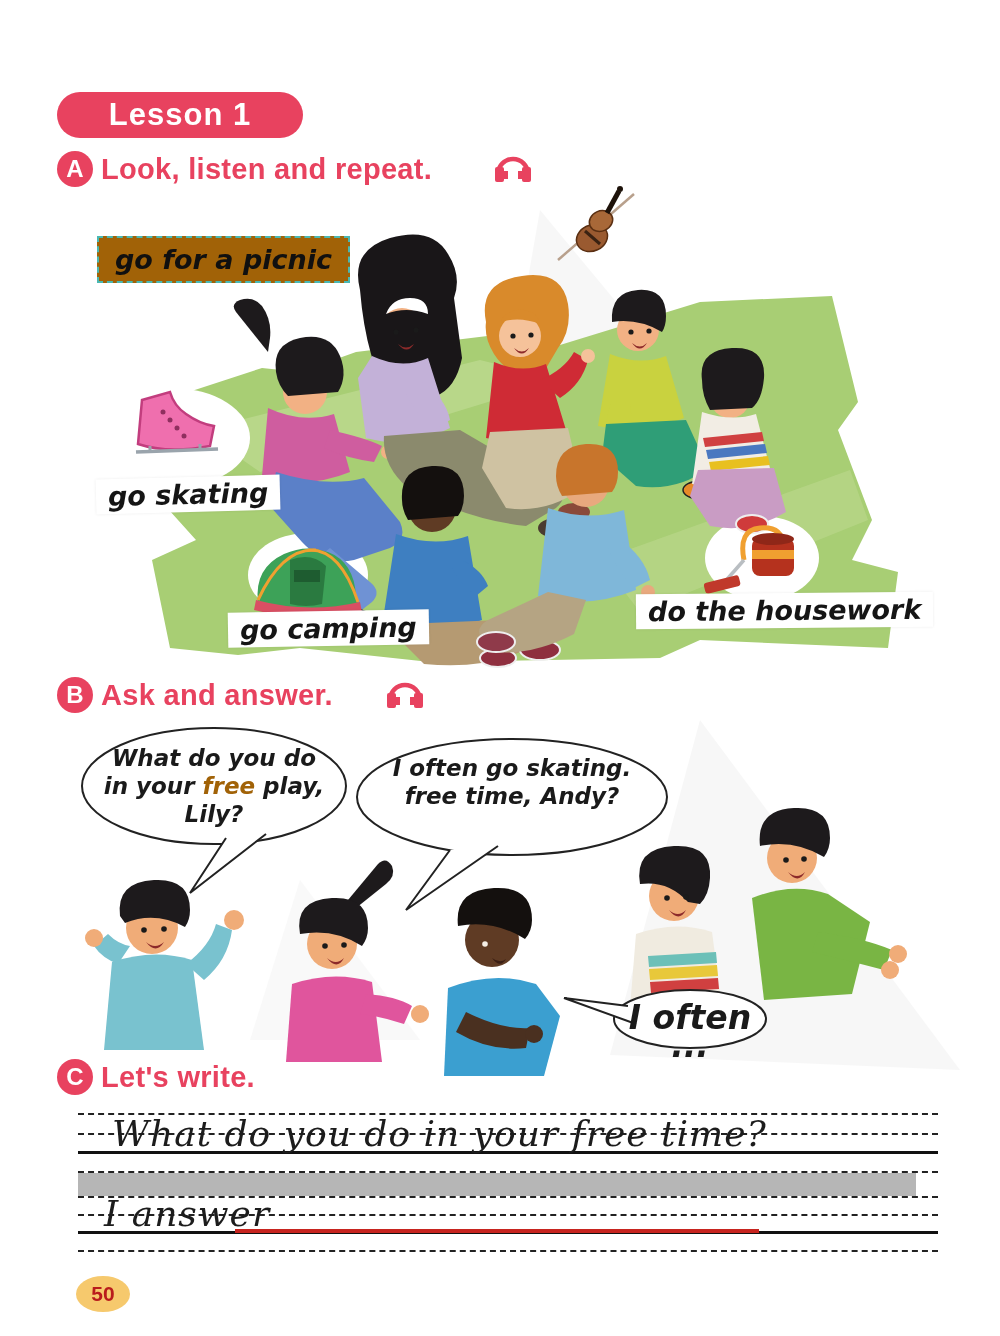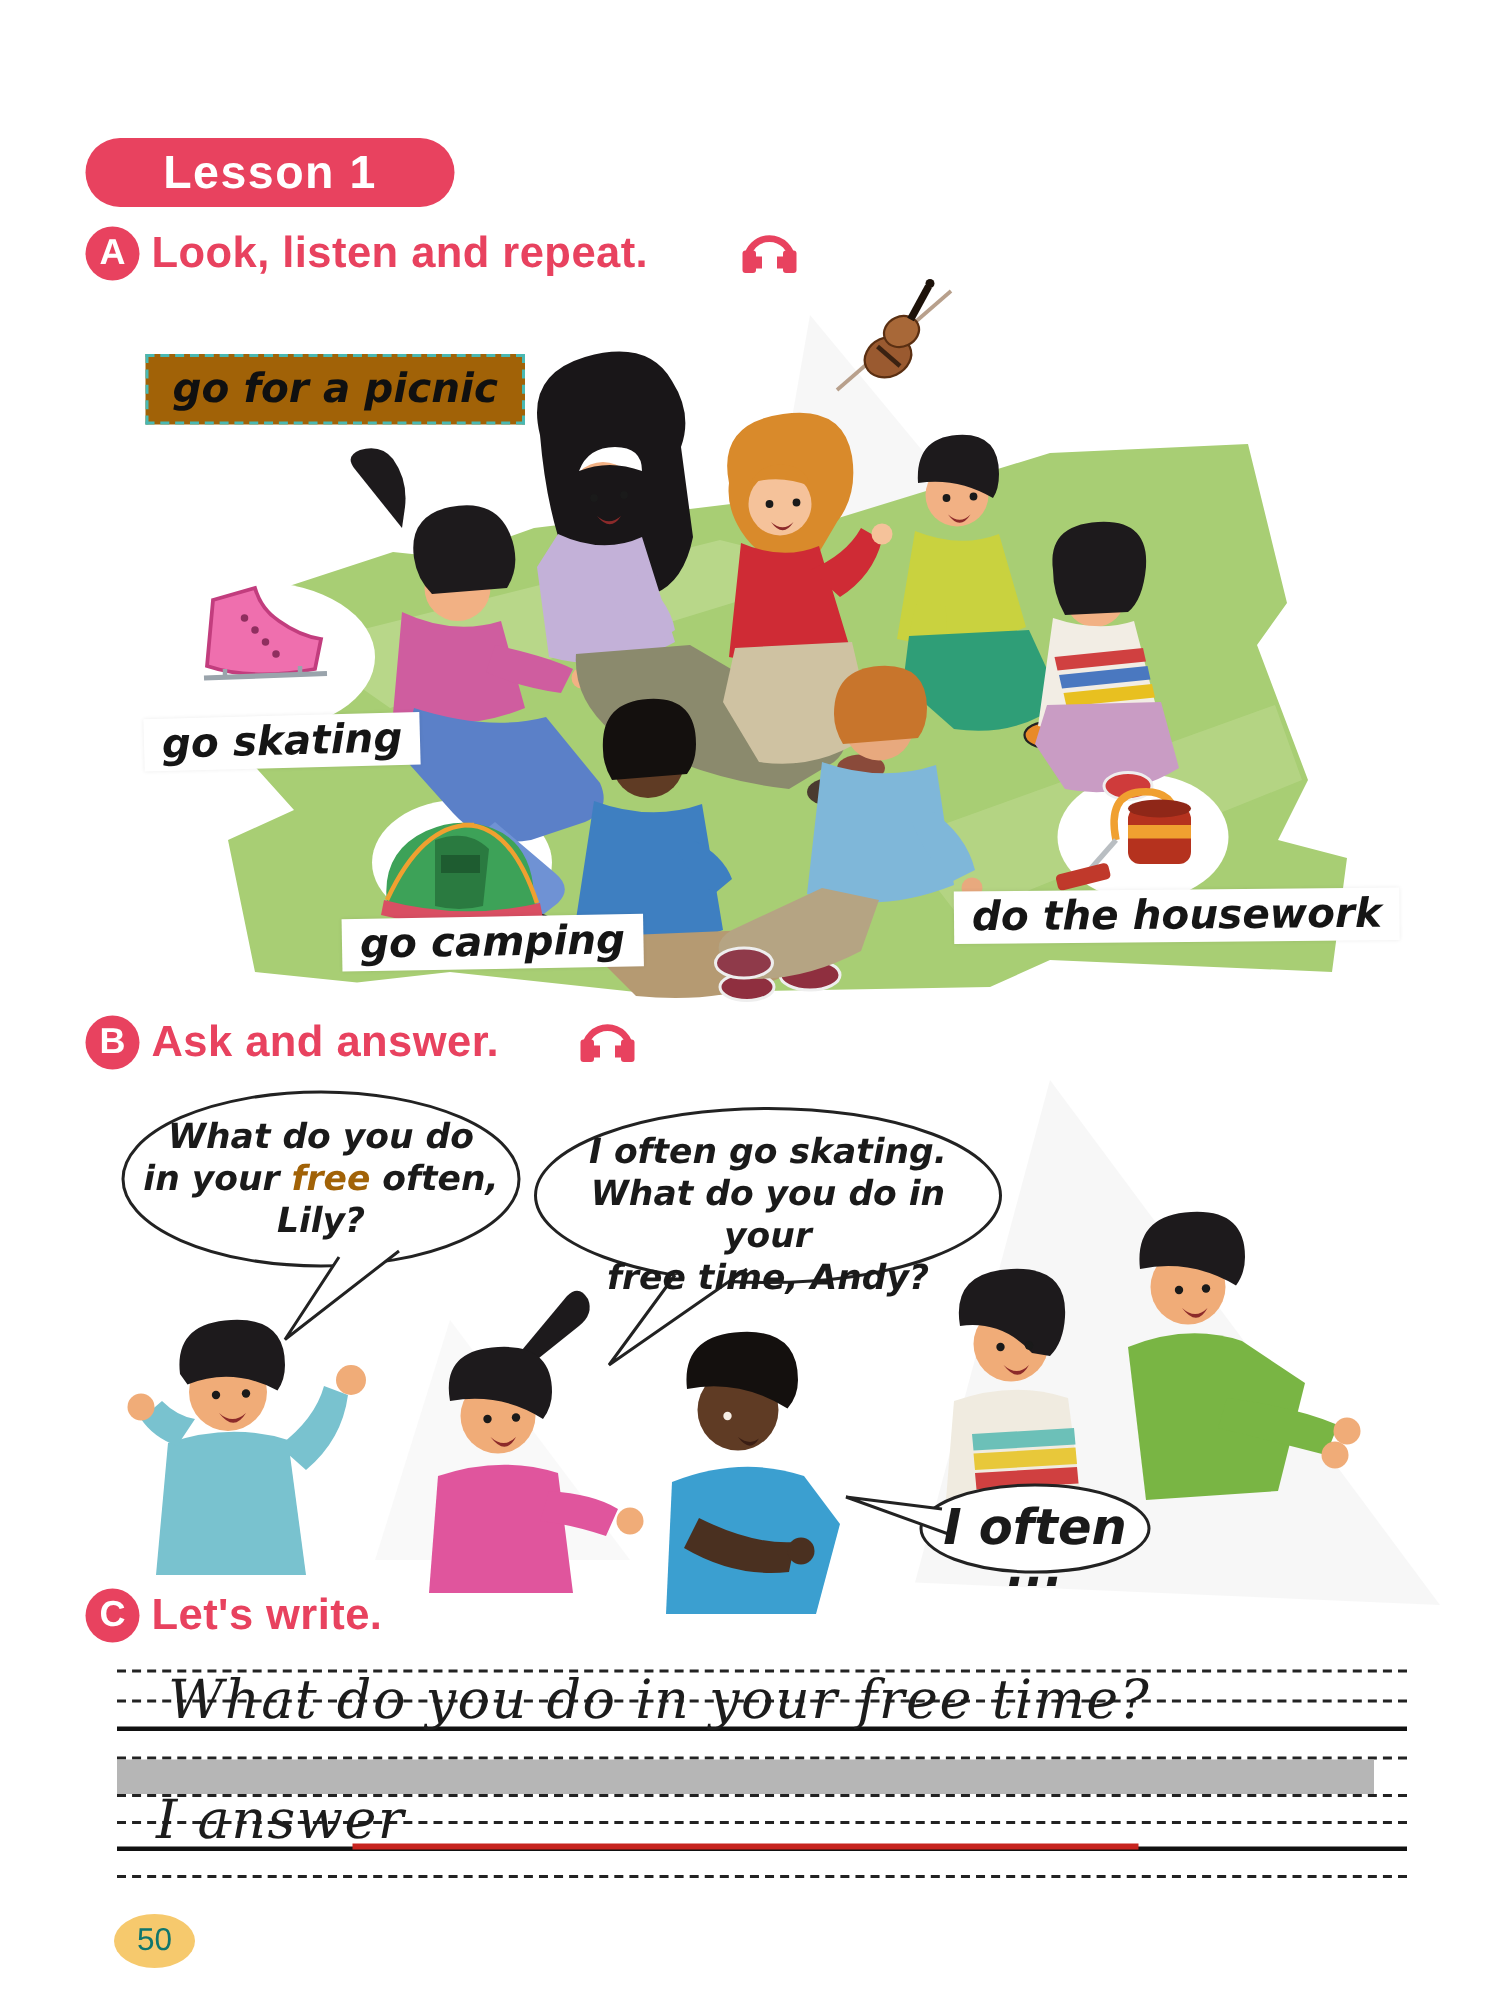--- a/index.html
+++ b/index.html
@@ -30,21 +30,21 @@
   
   .wline{left:78px;width:860px;height:0;}
   .dash{border-top:2px dashed #222;}
   .solid{border-top:3px solid #111;}
   .grayband{left:78px;width:838px;height:23px;background:#b6b6b6;}
   .script{font-family:"DejaVu Serif",serif;font-style:italic;font-size:36px;
           color:#1c1c1c;letter-spacing:1px;white-space:nowrap;line-height:40px;}
   .redline{background:#c7241f;height:3.5px;}
 
   .pagebadge{left:76px;top:1276px;width:54px;height:36px;background:#f6c96d;border-radius:50%;
-             display:flex;align-items:center;justify-content:center;font-size:21px;color:#0f766e;}
+             display:flex;align-items:center;justify-content:center;font-size:21px;color:#b91c1c;font-weight:bold;}
 </style>
 </head>
 <body>
 
 <div class="page">
 
   <svg class="abs" style="left:0;top:0;" width="1000" height="1336" viewBox="0 0 1000 1336">
 
     <g opacity="0.55">
       <polygon points="540,210 830,560 470,610" fill="#f1f1f1"></polygon>
@@ -281,27 +281,26 @@
   <svg class="abs" style="left:382px;top:674px;" width="46" height="38" viewBox="0 0 46 38">
     <path d="M8,26 a15,15 0 0 1 30,0" stroke="#e8425f" stroke-width="4.5" fill="none"></path>
     <rect x="5" y="19" width="9" height="15" rx="2" fill="#e8425f"></rect>
     <rect x="14" y="23" width="4" height="8" fill="#e8425f"></rect>
     <rect x="32" y="19" width="9" height="15" rx="2" fill="#e8425f"></rect>
     <rect x="28" y="23" width="4" height="8" fill="#e8425f"></rect>
   </svg>
 
   <div class="abs bub" style="left:88px;top:744px;width:252px;">
     <div>What do you do</div>
-    <div><span>in your </span><span class="free">free</span><span> often,</span></div>
+    <div><span>in your </span><span class="free">free</span><span> play,</span></div>
     <div>Lily?</div>
   </div>
 
   <div class="abs bub" style="left:362px;top:754px;width:300px;">
     <div>I often go skating.</div>
-    <div>What do you do in your</div>
     <div>free time, Andy?</div>
   </div>
 
   <div class="abs bub" style="left:622px;top:1004px;width:136px;font-size:33px;">I often ...</div>
 
   <div class="abs badge" style="left:57px;top:1059px;">C</div>
   <div class="abs sec-title" style="left:101px;top:1061px;">Let's write.</div>
 
   <div>
     <div class="abs wline dash" style="top:1113px;"></div>

